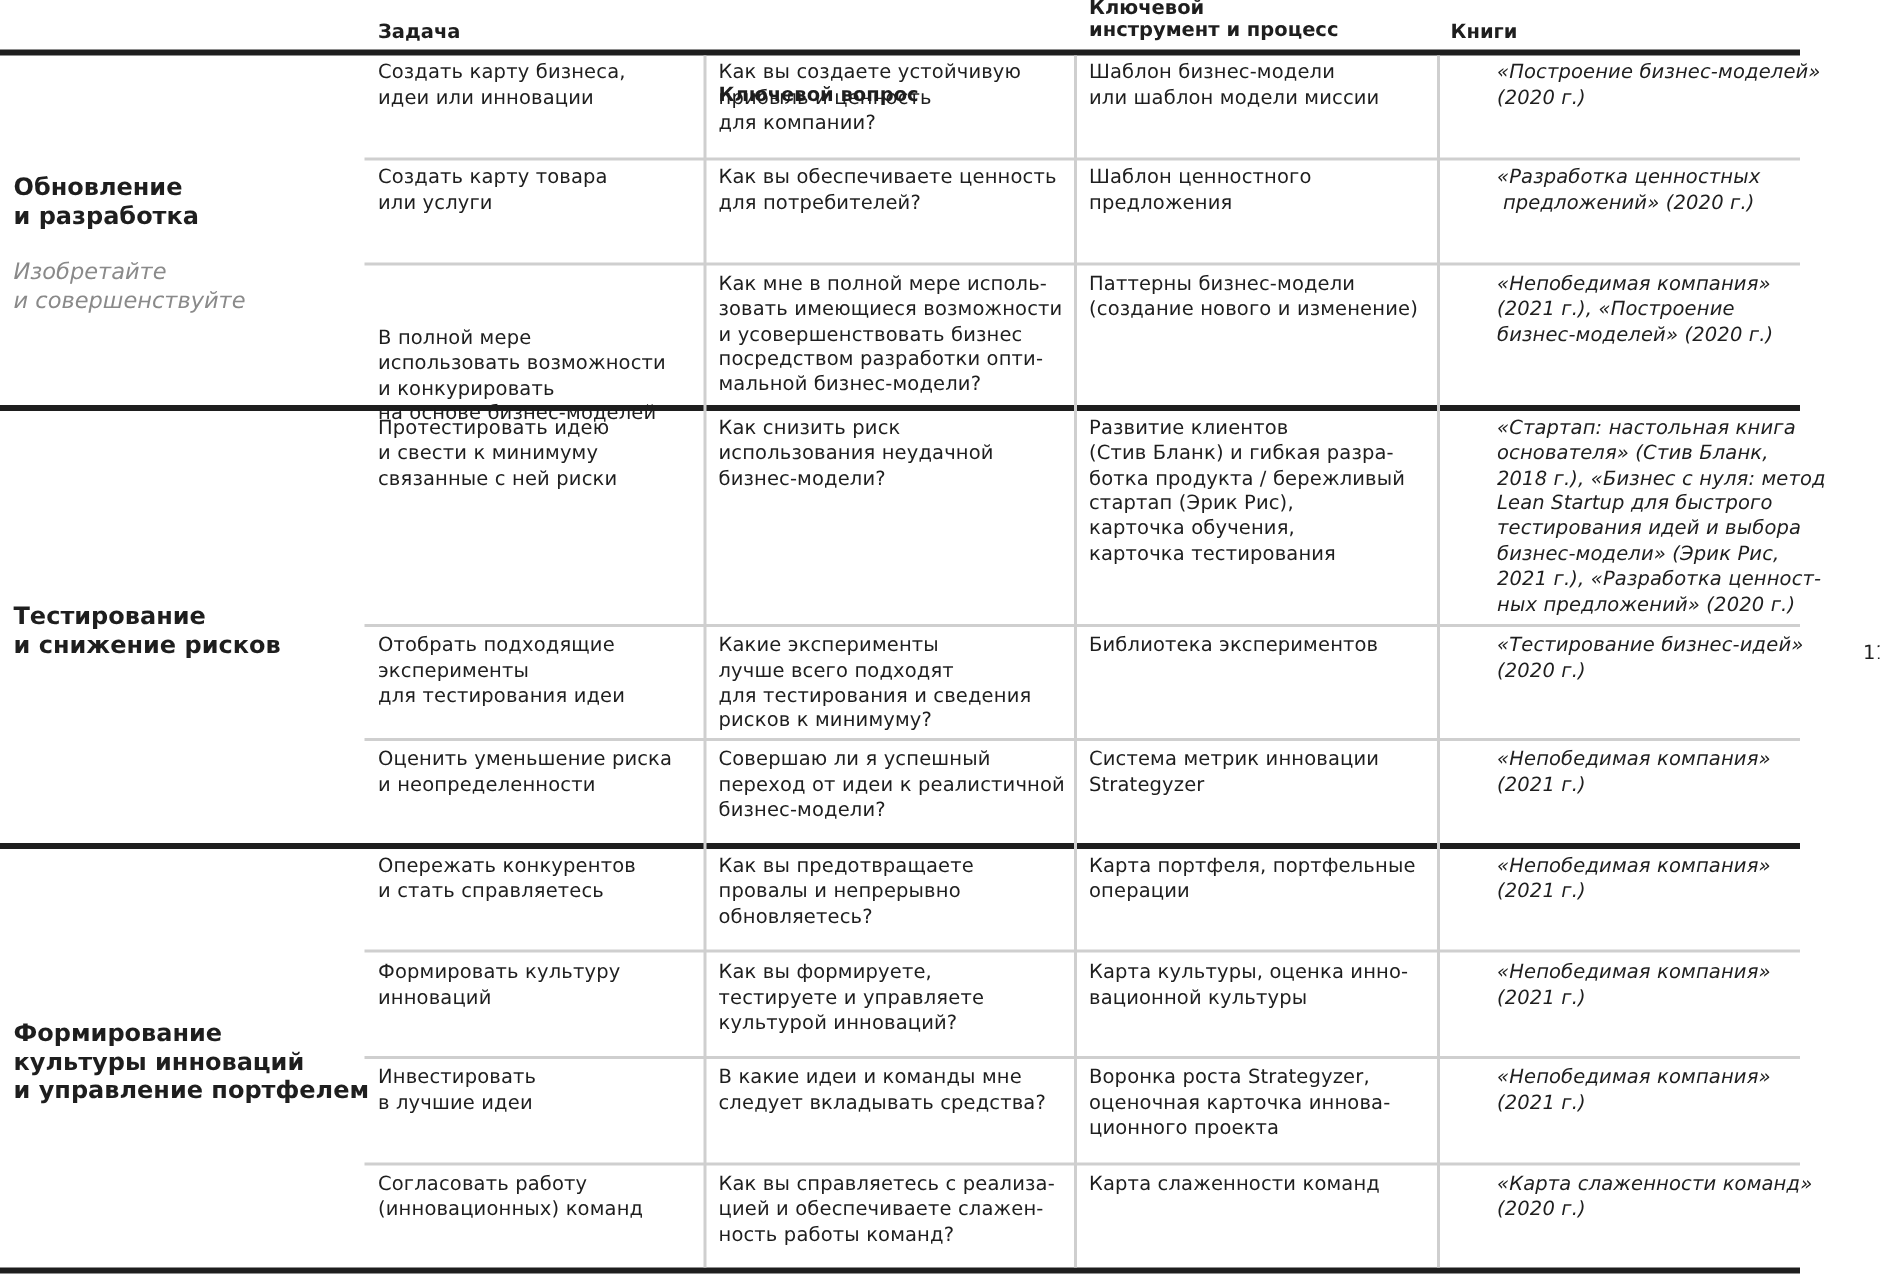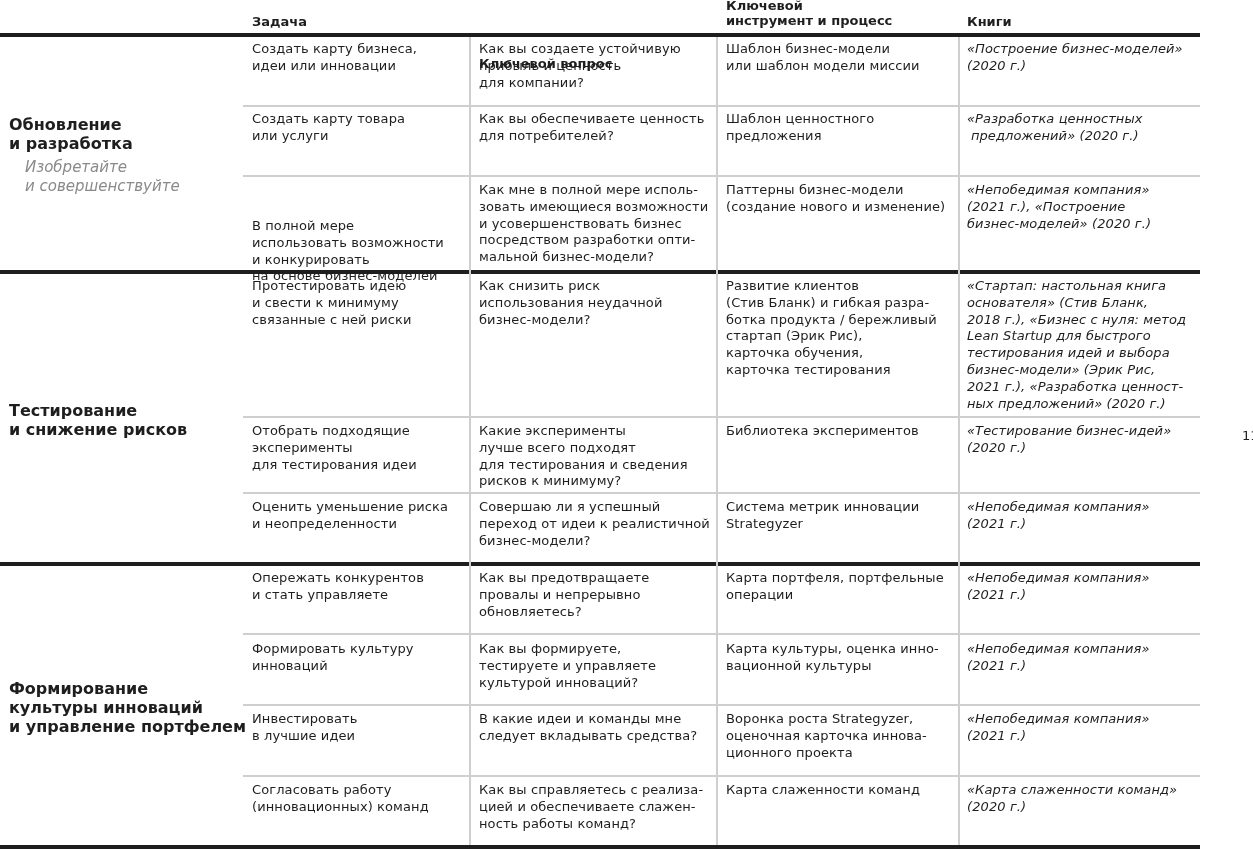--- a/index.html
+++ b/index.html
@@ -3,21 +3,21 @@
 <meta charset="utf-8">
 <style>
   html, body { margin:0; padding:0; background:#ffffff; }
   body { width:1253px; height:850px; position:relative; overflow:hidden;
          font-family:"DejaVu Sans", sans-serif; color:#1e1e1e; }
   .hdr { position:absolute; font-weight:bold; font-size:13px; line-height:15px; color:#1e1e1e; }
   .thick { position:absolute; left:0; width:1200px; height:4px; background:#1e1e1e; }
   .thin { position:absolute; left:243px; width:957px; height:2px; background:#cfcfcf; }
   .vline { position:absolute; width:2px; background:#cfcfcf; }
   .cell { position:absolute; font-size:13px; line-height:16.8px; color:#1e1e1e; white-space:pre-line; letter-spacing:0.1px; }
-  .book { font-style:italic; }
+  .book { font-style:italic;margin-left:31px; }
   .group-title { position:absolute; left:9px; font-weight:bold; font-size:16px; line-height:19px; color:#1e1e1e; white-space:pre-line; }
   .group-sub { position:absolute; left:9px; font-style:italic; font-size:15px; line-height:19px; color:#8a8a8a; white-space:pre-line; }
   .pagenum { position:absolute; left:1242px; top:428px; font-size:13px; color:#1e1e1e; }
 </style>
 </head>
 <body>
 
 <div>
   <div class="hdr" style="left:252px; top:14px;">Задача</div>
   <div class="hdr" style="left:479px; top:14px;margin-top:42px;">Ключевой вопрос</div>
@@ -38,21 +38,21 @@
 <div class="thin" style="top:633px;"></div>
 <div class="thin" style="top:704px;"></div>
 <div class="thin" style="top:775px;"></div>
 
 <div class="vline" style="left:469px; top:37px; height:808px;"></div>
 <div class="vline" style="left:716px; top:37px; height:808px;"></div>
 <div class="vline" style="left:958px; top:37px; height:808px;"></div>
 
 <div class="group-title" style="top:115px;">Обновление
 и разработка</div>
-<div class="group-sub" style="top:158px;margin-left:16px;">Изобретайте
+<div class="group-sub" style="top:172px;">Изобретайте
 и совершенствуйте</div>
 <div class="group-title" style="top:401px;">Тестирование
 и снижение рисков</div>
 <div class="group-title" style="top:679px;">Формирование
 культуры инноваций
 и управление портфелем</div>
 
 <div>
   <div class="cell" style="left:252px; top:41px;">Создать карту бизнеса,
 идеи или инновации</div>
@@ -132,21 +132,21 @@
 переход от идеи к реалистичной
 бизнес-модели?</div>
   <div class="cell" style="left:726px; top:499px;">Система метрик инновации
 Strategyzer</div>
   <div class="cell book" style="left:967px; top:499px;">«Непобедимая компания»
 (2021 г.)</div>
 </div>
 
 <div>
   <div class="cell" style="left:252px; top:570px;">Опережать конкурентов
-и стать управляете</div>
+и стать справляетесь</div>
   <div class="cell" style="left:479px; top:570px;">Как вы предотвращаете
 провалы и непрерывно
 обновляетесь?</div>
   <div class="cell" style="left:726px; top:570px;">Карта портфеля, портфельные
 операции</div>
   <div class="cell book" style="left:967px; top:570px;">«Непобедимая компания»
 (2021 г.)</div>
 </div>
 <div>
   <div class="cell" style="left:252px; top:641px;">Формировать культуру

